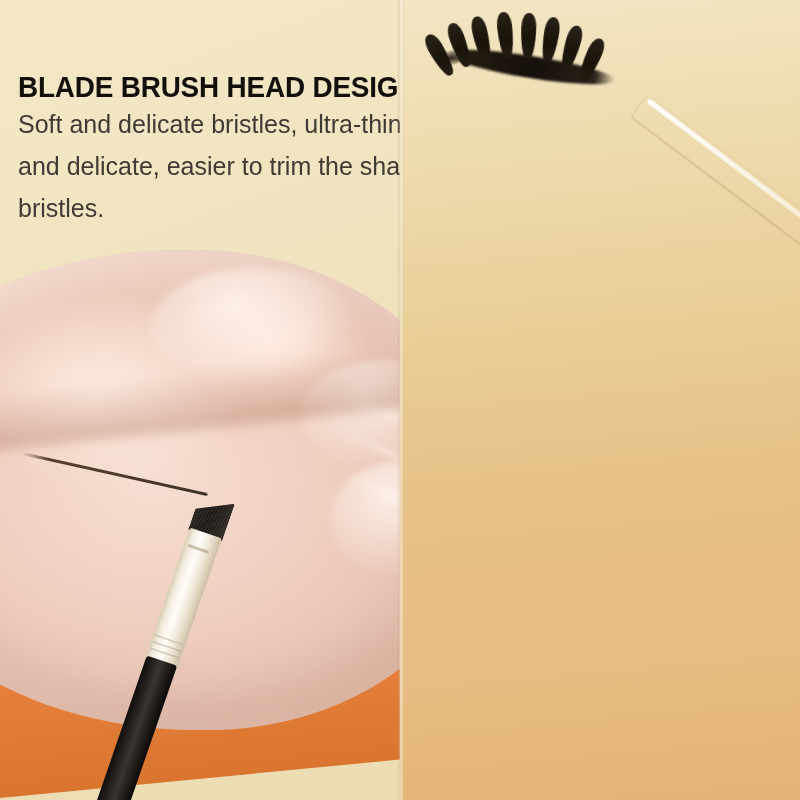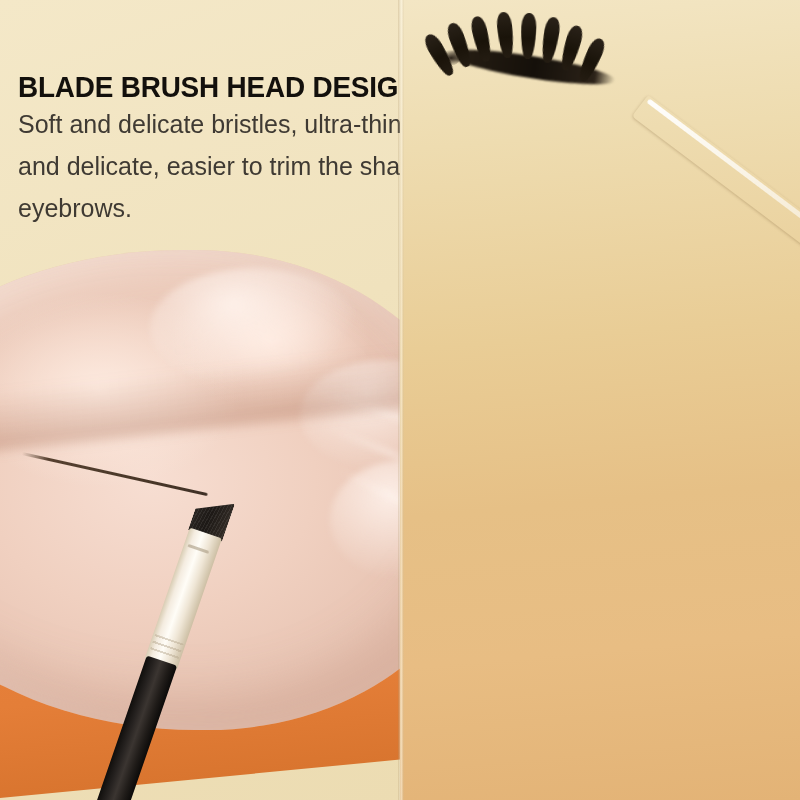--- a/index.html
+++ b/index.html
@@ -292,21 +292,21 @@
       <div class="bb-bristles"></div>
       <div class="bb-ferrule"></div>
       <div class="bb-handle"></div>
     </div>
 
     <h1 class="headline headline-left">BLADE BRUSH HEAD DESIGN</h1>
 
     <div class="body-copy body-left">
       <span class="ln">Soft and delicate bristles, ultra-thin</span>
       <span class="ln">and delicate, easier to trim the shape</span>
-      <span class="ln">eyebrows.</span>
+      <span class="ln">bristles.</span>
     </div>
   </div>
 
   <div class="panel-right">
 
     <div class="spoolie">
       <div class="sp-handle"></div>
       <div class="sp-handle-gloss"></div>
       <div class="sp-head">
         <div class="sp-core"></div>

